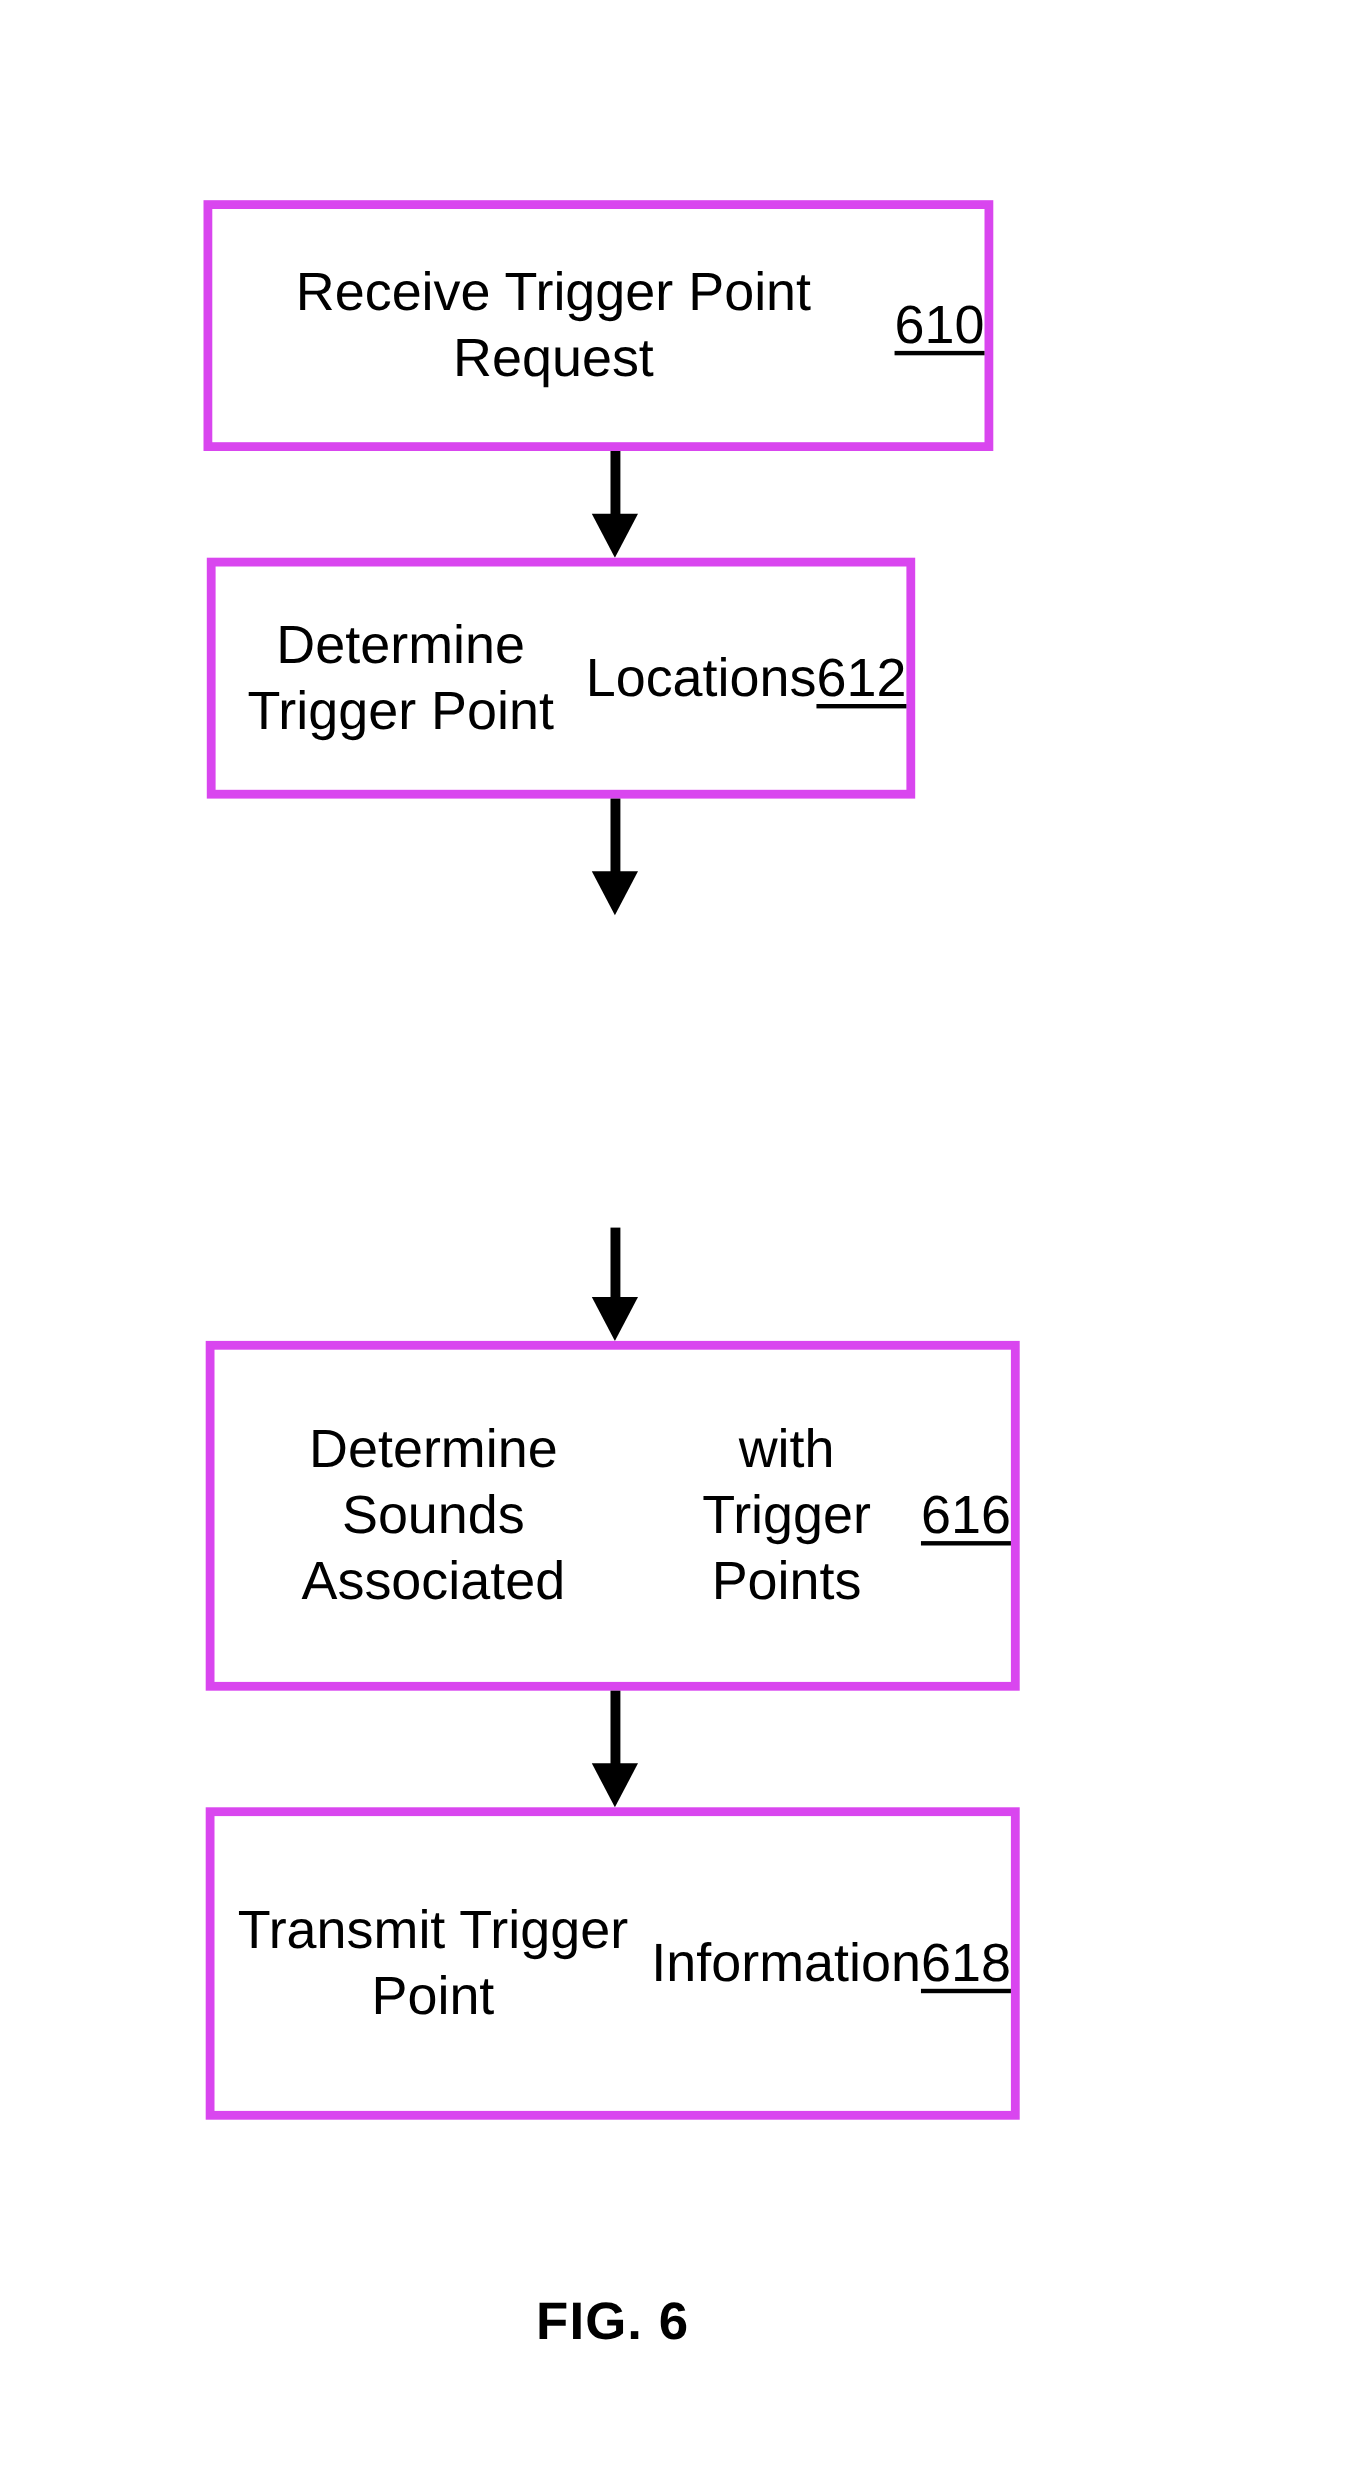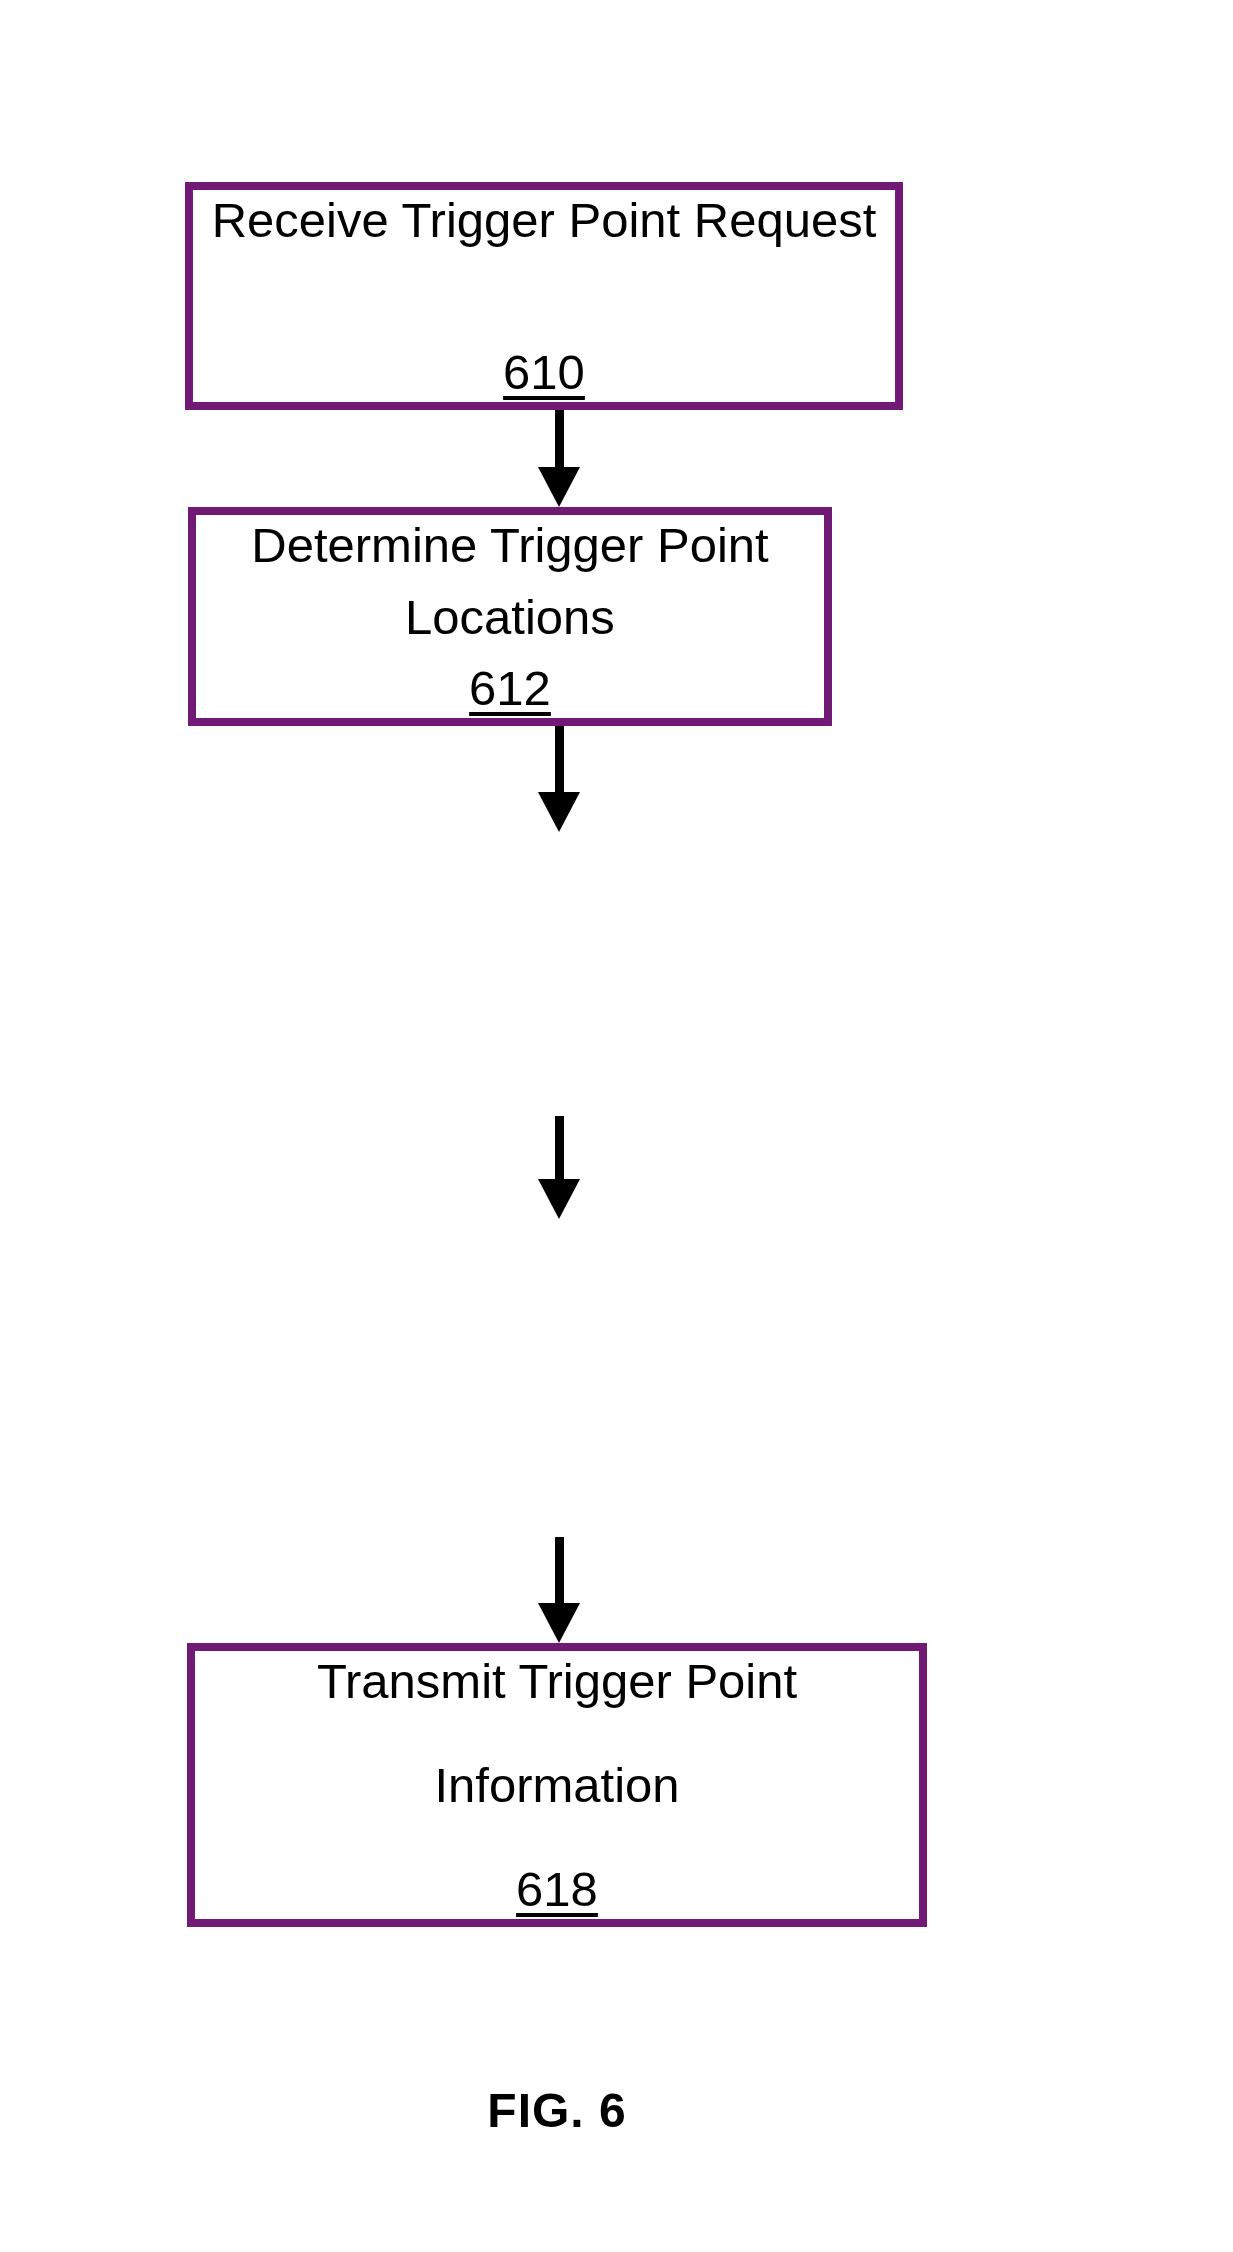--- a/index.html
+++ b/index.html
@@ -7,25 +7,25 @@
     position: relative;
     width: 1233px;
     height: 2252px;
     background: #ffffff;
     font-family: "Liberation Sans", sans-serif;
     color: #000000;
     overflow: hidden;
   }
   .flow-box {
     position: absolute;
-    border: 8px solid #701a75;
+    border: 8px solid #d946ef;
     background: #ffffff;
     display: flex;
-    flex-direction: column;
-    justify-content: space-between;
+    flex-direction: row;
+    justify-content: center;
     align-items: center;
     text-align: center;
     font-size: 49px;
     line-height: 60px;
     color: #000000;
     box-sizing: border-box;
   }
   .flow-box .ref {
     text-decoration: underline;
     text-decoration-thickness: 4px;
@@ -102,20 +102,25 @@
     <div class="shaft"></div>
     <div class="head"></div>
   </div>
 
 
   <div class="arrow arrow-3">
     <div class="shaft"></div>
     <div class="head"></div>
   </div>
 
+  <div class="flow-box box-616">
+    <div>Determine Sounds Associated</div>
+    <div>with Trigger Points</div>
+    <div class="ref">616</div>
+  </div>
 
   <div class="arrow arrow-4">
     <div class="shaft"></div>
     <div class="head"></div>
   </div>
 
   <div class="flow-box box-618">
     <div>Transmit Trigger Point</div>
     <div>Information</div>
     <div class="ref">618</div>

